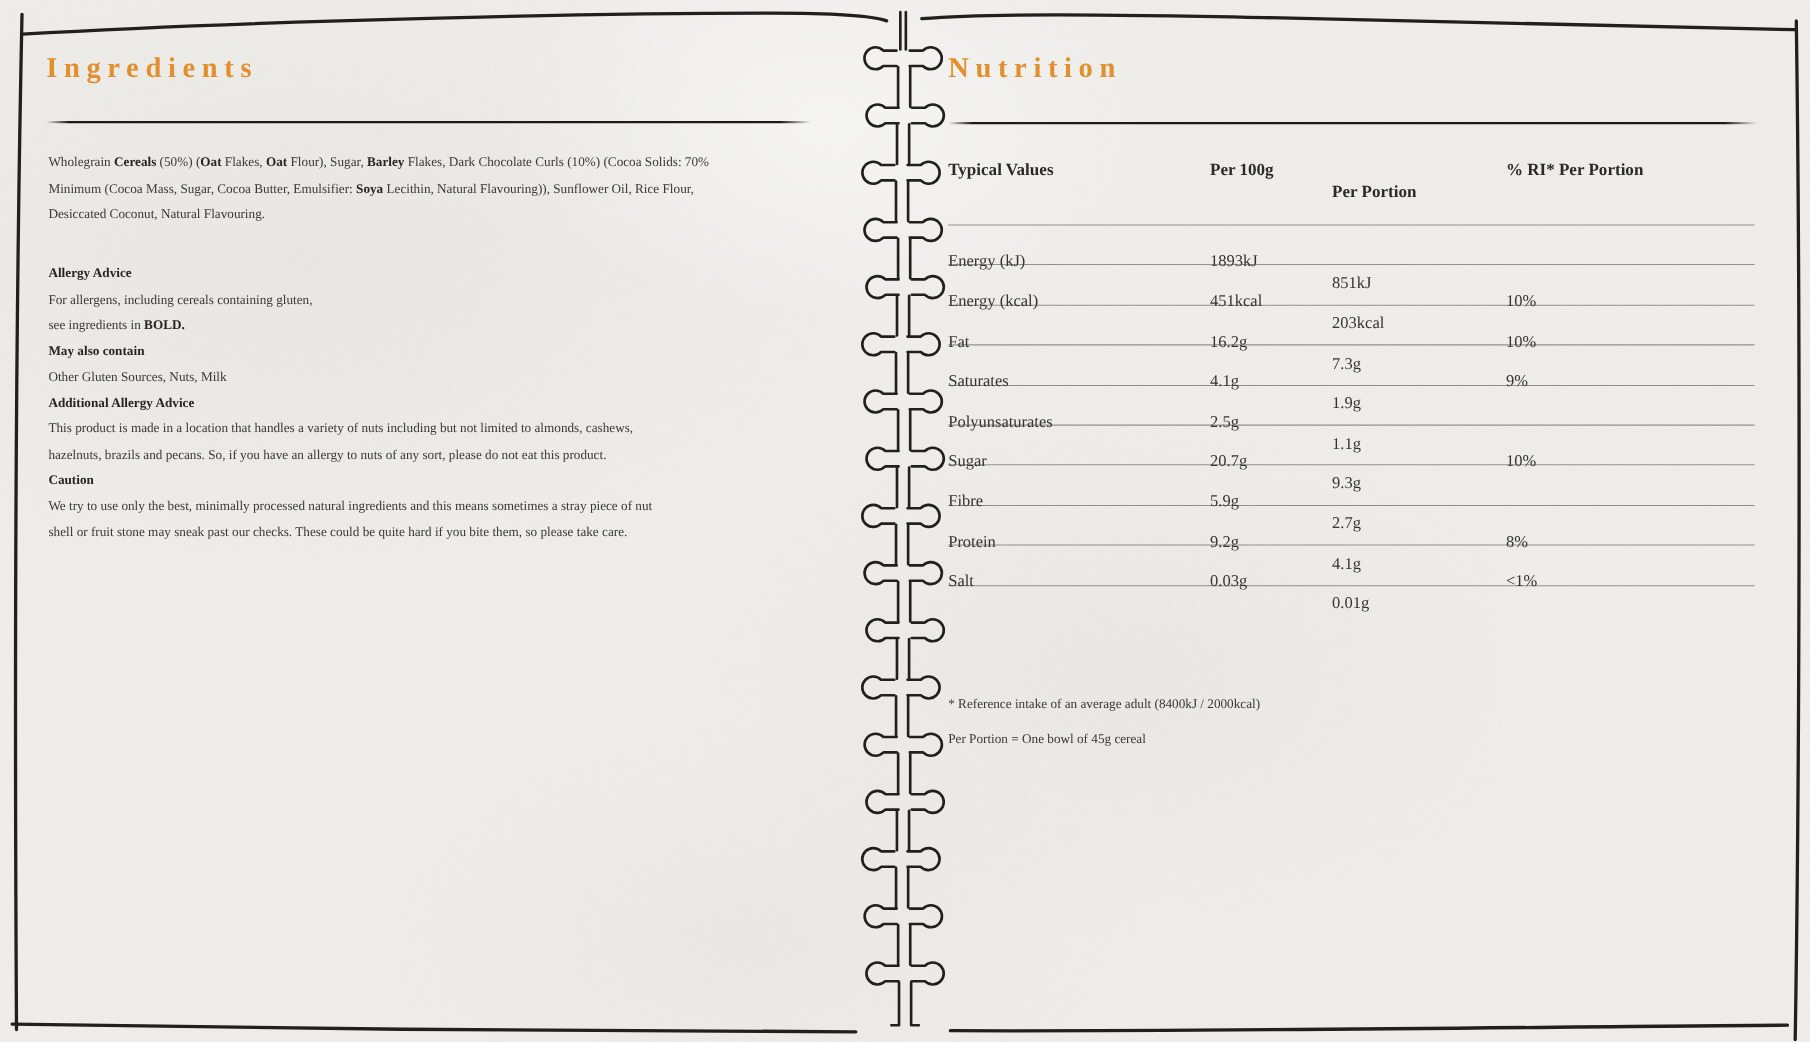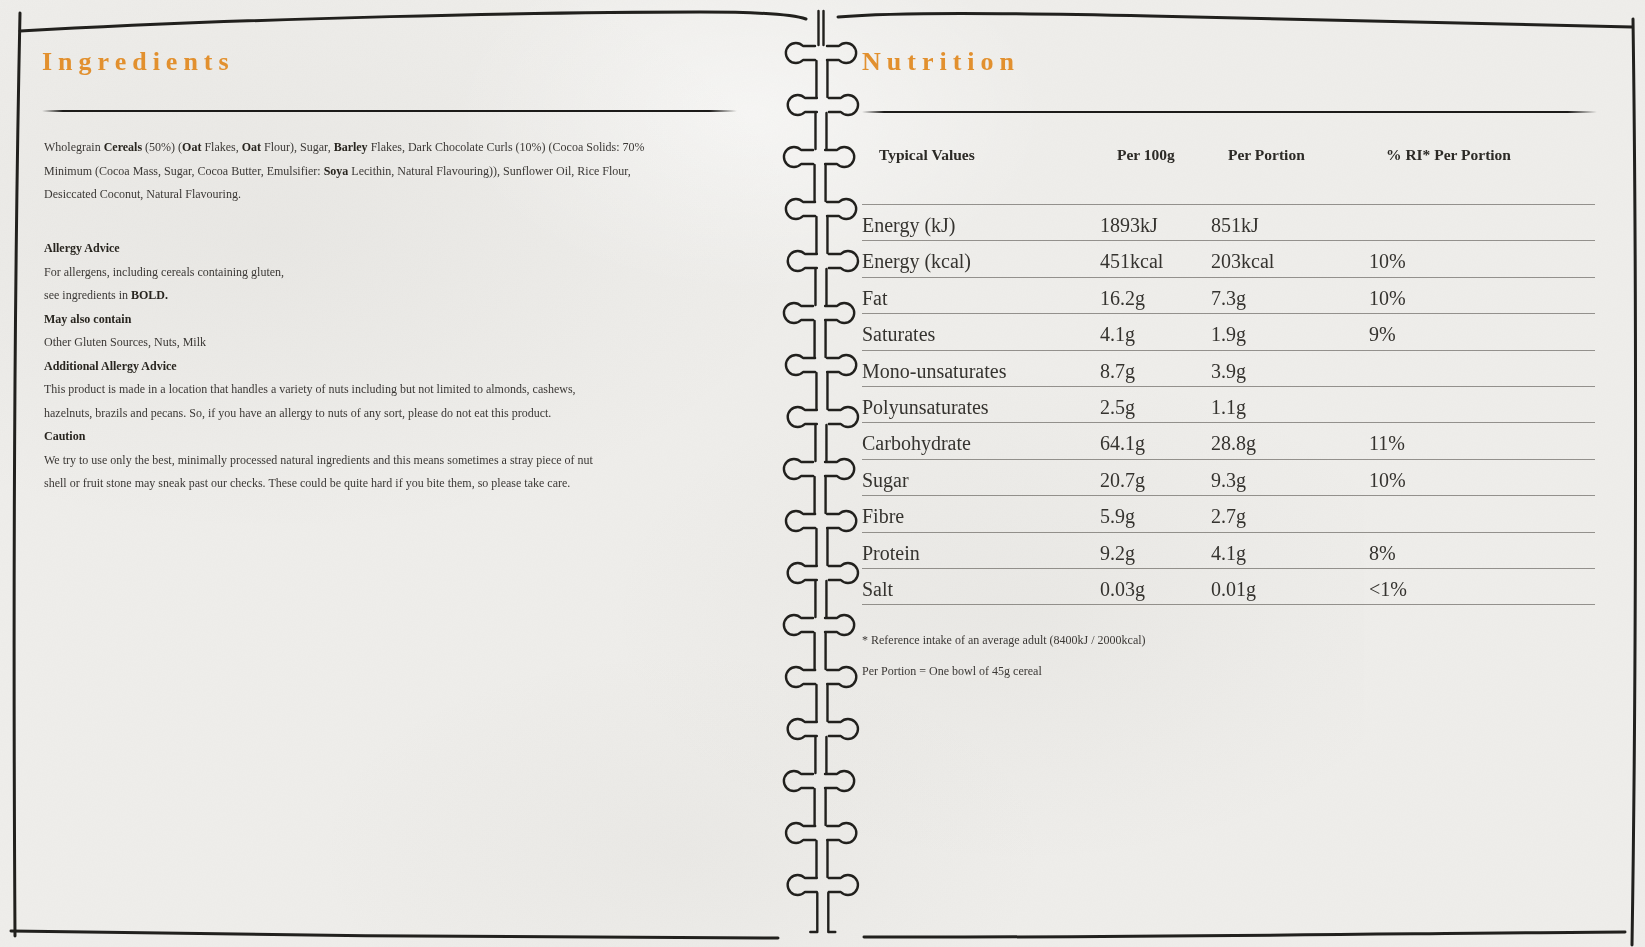--- a/index.html
+++ b/index.html
@@ -37,31 +37,31 @@
   .rich strong{color:#28251f;font-weight:700;}
   
   .left-page{left:42px;top:46px;width:712px;height:860px;}
   .left-page .title-rule{left:0;top:64px;width:695px;}
   .left-page .para{left:2px;top:90px;width:710px;}
   .left-page .allergy{left:2px;top:191px;width:710px;}
   .left-page .footer-note{left:2px;top:485px;width:710px;}
   
   .right-page{left:862px;top:46px;width:748px;height:860px;}
   .right-page .title-rule{left:0;top:65px;width:735px;}
-  .t-head{position:absolute;left:17px;top:100px;width:733px;height:22px;text-decoration:underline;}
+  .t-head{position:absolute;left:0;top:100px;width:733px;height:22px;text-decoration:underline;}
   .t-head .cell{font-weight:700;font-size:15.5px;color:#2c2a26;top:0;}
   .cell{position:absolute;white-space:nowrap;}
   .c0{left:0;}
   .c1{left:238px;}
-  .c2{left:349px;}
+  .c2{left:349px;margin-top:20px;}
   .c3{left:507px;text-align:right;}
   .t-body{position:absolute;left:0;top:158px;width:733px;}
   .t-row{position:relative;height:35.4px;border-top:1px solid rgba(72,70,64,0.55);}
   .t-row:last-child{border-bottom:1px solid rgba(72,70,64,0.55);}
-  .t-row .cell{top:9px;font-size:20px;color:#35332f;}
+  .t-row .cell{top:25px;font-size:15px;color:#35332f;}
   .footnote{position:absolute;margin:0;font-size:12px;line-height:23px;color:#3b3835;white-space:nowrap;}
   .fn1{left:0;top:583px;}
   .fn2{left:0;top:614px;}
 </style>
 </head>
 <body>
 
 <div class="sheet">
 
   <svg class="overlay" width="1645" height="947" viewBox="0 0 1645 947">
@@ -127,40 +127,28 @@
           <span class="cell c3">10%</span>
         </div>
 
         <div class="t-row">
           <span class="cell c0">Saturates</span>
           <span class="cell c1">4.1g</span>
           <span class="cell c2">1.9g</span>
           <span class="cell c3">9%</span>
         </div>
 
-        <div class="t-row">
-          <span class="cell c0">Mono-unsaturates</span>
-          <span class="cell c1">8.7g</span>
-          <span class="cell c2">3.9g</span>
-          <span class="cell c3"></span>
-        </div>
 
         <div class="t-row">
           <span class="cell c0">Polyunsaturates</span>
           <span class="cell c1">2.5g</span>
           <span class="cell c2">1.1g</span>
           <span class="cell c3"></span>
         </div>
 
-        <div class="t-row">
-          <span class="cell c0">Carbohydrate</span>
-          <span class="cell c1">64.1g</span>
-          <span class="cell c2">28.8g</span>
-          <span class="cell c3">11%</span>
-        </div>
 
         <div class="t-row">
           <span class="cell c0">Sugar</span>
           <span class="cell c1">20.7g</span>
           <span class="cell c2">9.3g</span>
           <span class="cell c3">10%</span>
         </div>
 
         <div class="t-row">
           <span class="cell c0">Fibre</span>

